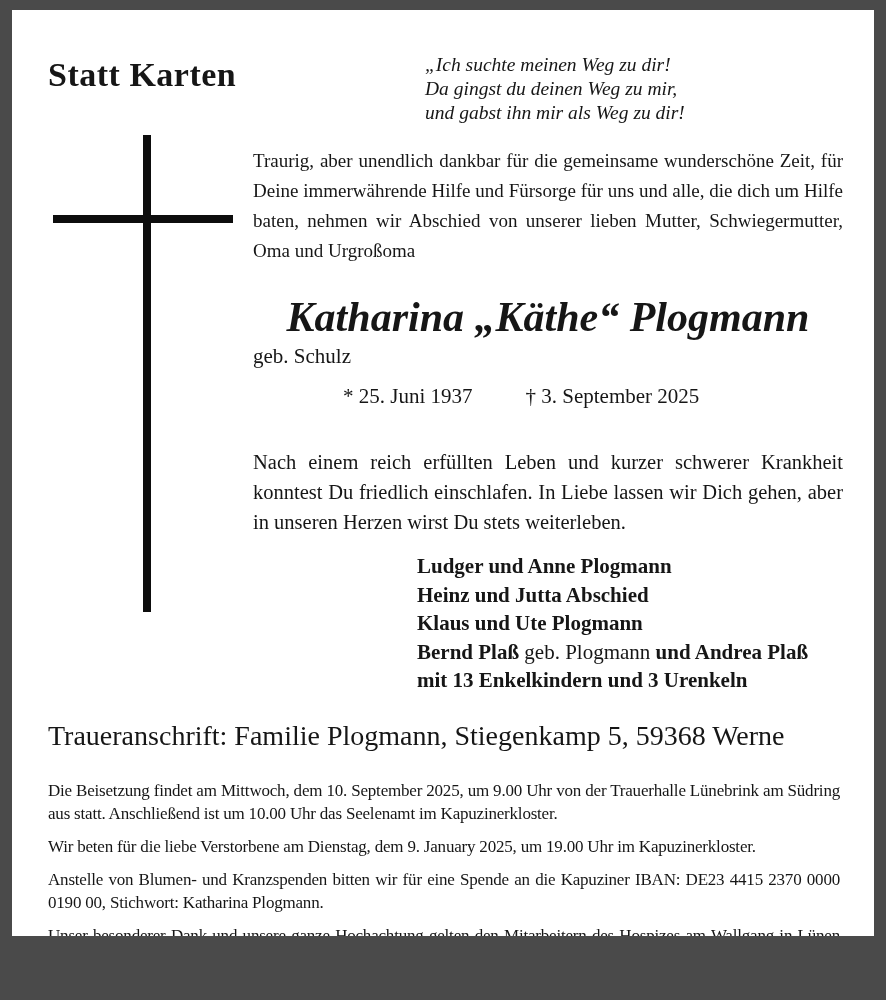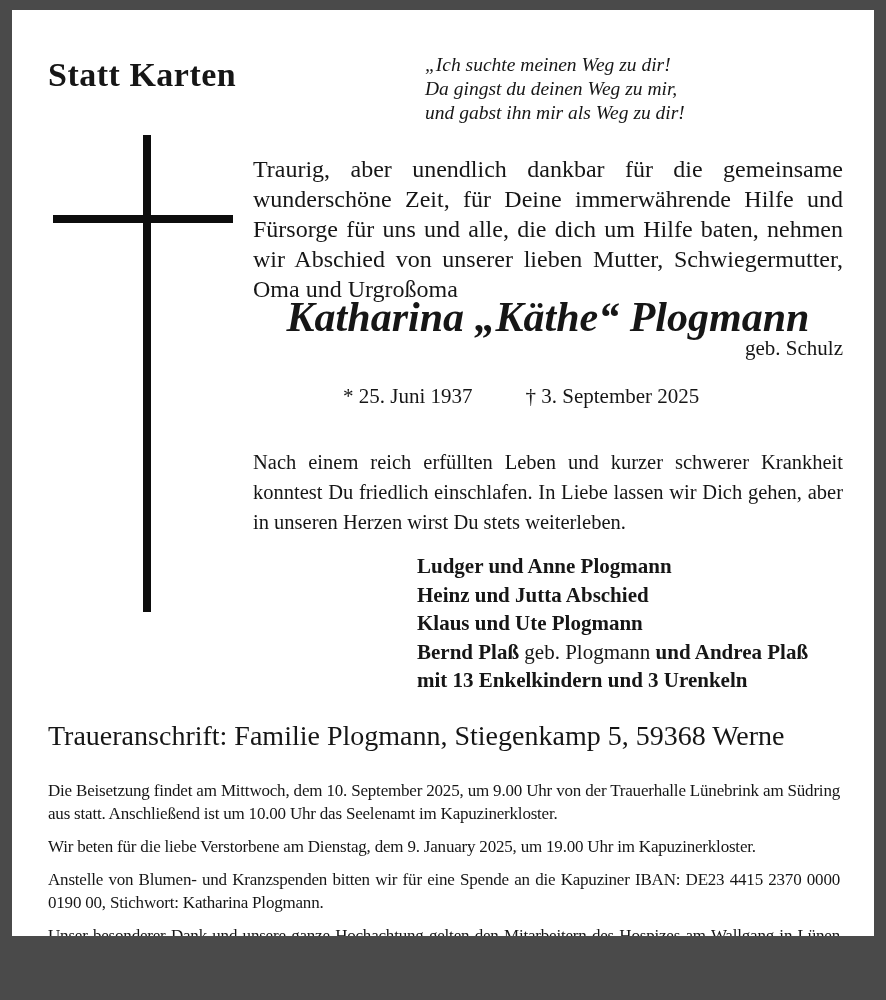--- a/index.html
+++ b/index.html
@@ -54,38 +54,38 @@
     left: 41px;
     top: 205px;
     width: 180px;
     height: 8px;
     background: #0d0d0d;
   }
 
   .col { position: absolute; left: 241px; width: 590px; }
 
   .intro {
-    top: 144px;
-    font-size: 24px;
+    top: 136px;
+    font-size: 19px;
     line-height: 30px;
     text-align: justify;
   }
 
   .name {
     top: 283px;
     text-align: center;
     font-size: 42px;
     font-weight: bold;
     font-style: italic;
     white-space: nowrap;
   }
 
   .maiden {
-    top: 326px;
-    text-align: right;
+    top: 334px;
+    text-align: left;
     font-size: 21px;
   }
 
   .dates {
     top: 374px;
     display: flex;
     font-size: 21px;
     white-space: nowrap;
   }
   .date-birth { margin-left: 90px; }

